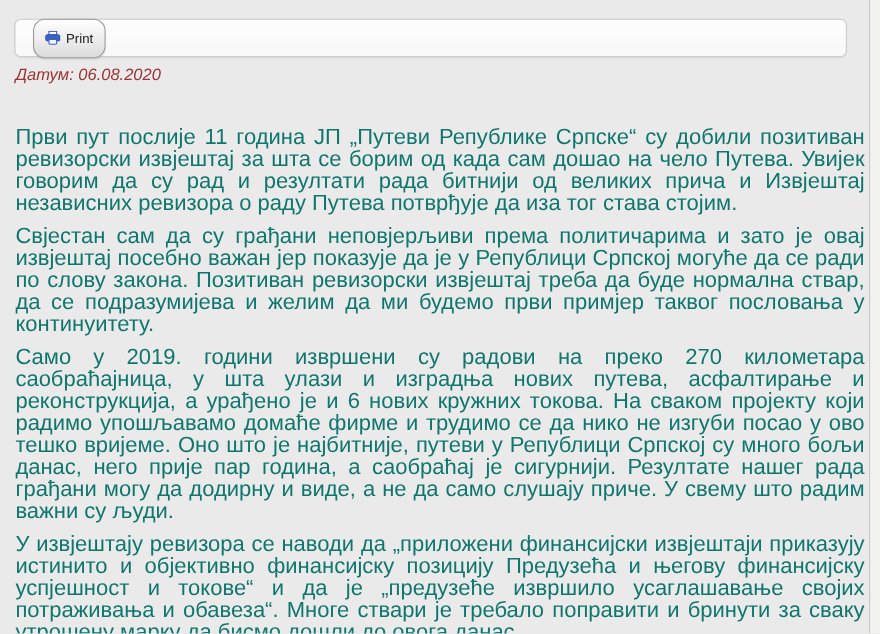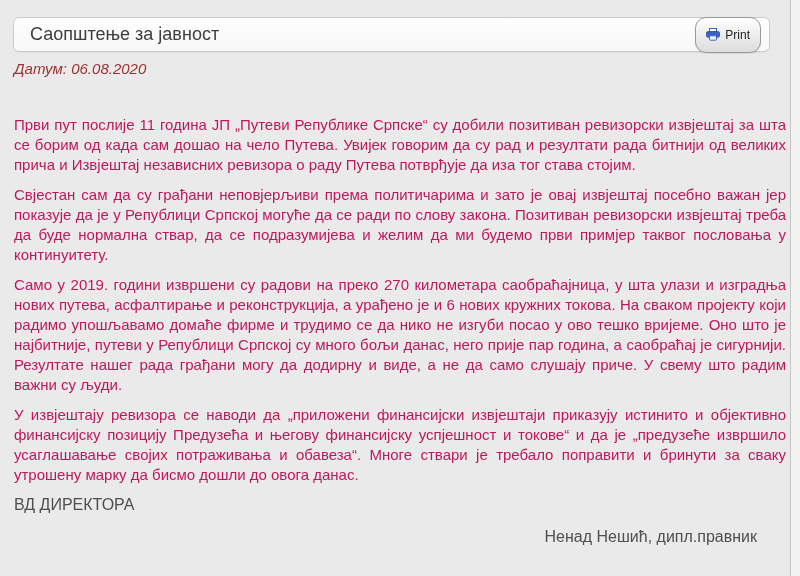--- a/index.html
+++ b/index.html
@@ -58,23 +58,23 @@
     font-style: italic;
   }
 
   
   .content {
     position: absolute; left: 14px; top: 115px;
     width: 772px;
   }
   .content p {
     margin: 0 0 10px 0;
-    font-size: 15px; line-height: 20px;
+    font-size: 20px; line-height: 20px;
     text-align: justify;
-    color: #be185d;
+    color: #0f766e;
   }
 
   
   .sig-role {
     margin-top: 8px;
     padding-right: 63px;
     font-size: 16px; line-height: 20px;
     color: #4f4f51;
   }
   .sig-name {
@@ -82,21 +82,20 @@
     padding-right: 29px;
     text-align: right;
     font-size: 16px; line-height: 20px;
     color: #4f4f51;
   }
 </style>
 </head>
 <body>
 
 <div class="title-bar">
-  <div class="page-title">Саопштење за јавност</div>
   <button class="print-btn">
     <span>
       <svg width="14" height="13" viewBox="0 0 14 13">
         <rect x="3.5" y="0.5" width="7" height="3.2" fill="#ffffff" stroke="#3b62c2" stroke-width="1"></rect>
         <rect x="0.5" y="3.6" width="13" height="5.6" rx="1.4" fill="#3b62c2" stroke="#2d4fa3" stroke-width="0.8"></rect>
         <rect x="3.5" y="7.8" width="7" height="4.4" rx="0.8" fill="#eef2fc" stroke="#3b62c2" stroke-width="1"></rect>
       </svg>
     </span>
     <span>Print</span>
   </button>

